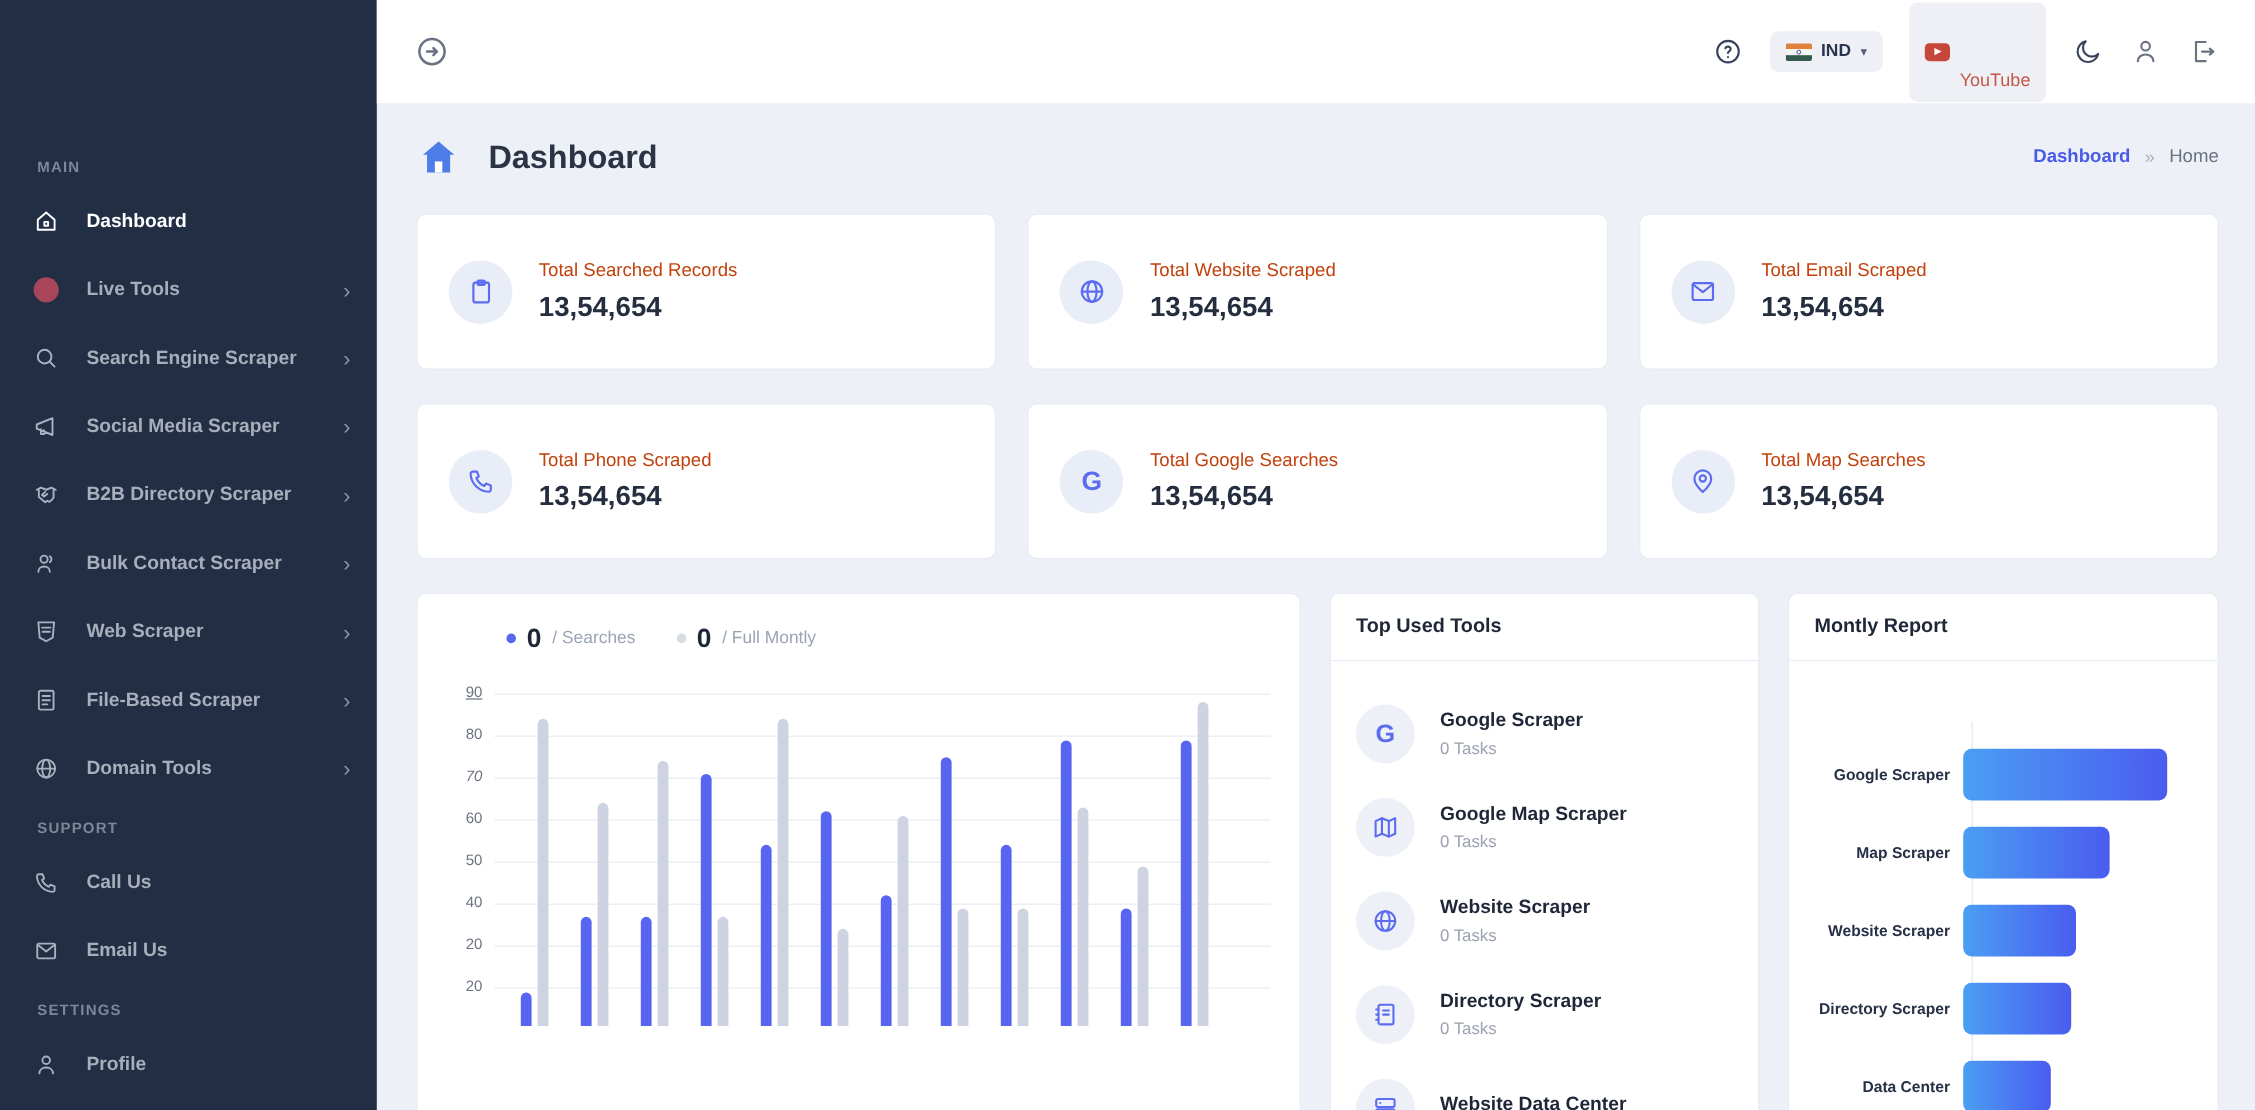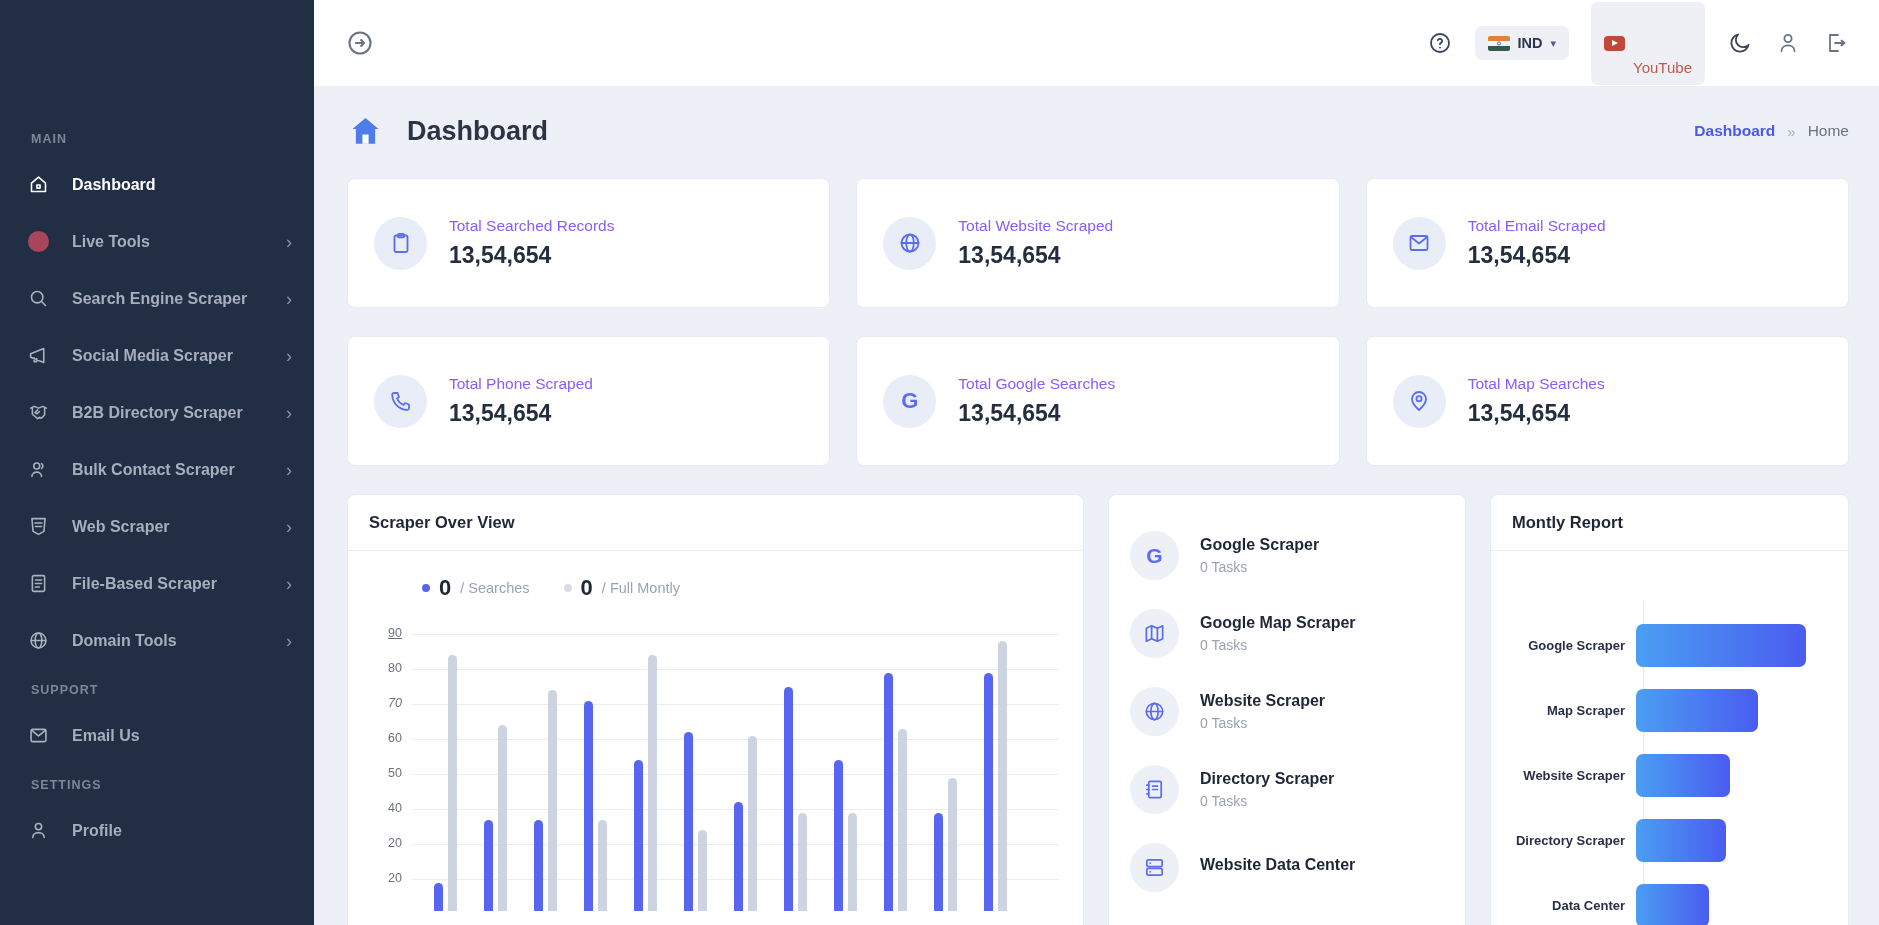--- a/index.html
+++ b/index.html
@@ -49,21 +49,21 @@
   .bc-link { color:#4a5ae8; font-weight:bold; cursor:pointer; }
   .bc-sep { color:#a7aebc; font-size:15px; }
   .bc-current { color:#6b7280; }
 
   
   .stats { display:grid; grid-template-columns:repeat(3,1fr); gap:28px 26px; margin-bottom:28px; }
   .stat-card { background:#fff; border:1px solid #e7ebf2; border-radius:8px; height:130px; display:flex; align-items:center; padding:0 26px; }
   .stat-ico { width:53px; height:53px; border-radius:50%; background:#e9edf8; display:flex; align-items:center; justify-content:center; color:#5b6cf0; margin-right:22px; flex:none; }
   .stat-ico svg { width:24px; height:24px; }
   .stat-ico .gletter { font-size:22px; font-weight:600; color:#5b6cf0; }
-  .stat-label { font-size:15.5px; color:#8b5cf6; margin-bottom:7px; }
+  .stat-label { font-size:15.5px; color:#c2410c; margin-bottom:7px; }
   .stat-value { font-size:23px; font-weight:bold; color:#252e3f; }
 
   
   .bottom { display:grid; grid-template-columns:737px 358px 1fr; gap:24px; }
   .panel { background:#fff; border:1px solid #e7ebf2; border-radius:8px 8px 0 0; height:560px; overflow:hidden; }
   .panel-head { padding:18px 21px; border-bottom:1px solid #e9edf3; }
   .panel-title { font-size:16.5px; font-weight:bold; color:#1f2637; }
 
   
   .legend-row { display:flex; align-items:center; gap:34px; padding:24px 0 2px 74px; }
@@ -179,20 +179,28 @@
           <svg viewBox="0 0 24 24" fill="none" stroke="currentColor" stroke-width="1.8" stroke-linecap="round" stroke-linejoin="round">
             <circle cx="12" cy="12" r="8.5"></circle>
             <ellipse cx="12" cy="12" rx="3.8" ry="8.5"></ellipse>
             <path d="M3.5 12h17"></path>
           </svg>
         </span>
         <span class="s-label">Domain Tools</span>
         <span class="s-chev">›</span>
       </div>
       <div class="side-group-label">SUPPORT</div>
+      <div class="side-item">
+        <span class="s-ico">
+          <svg viewBox="0 0 24 24" fill="none" stroke="currentColor" stroke-width="1.8" stroke-linecap="round" stroke-linejoin="round">
+            <path d="M5 4h3.5l1.5 4-2 1.5a12 12 0 0 0 6.5 6.5L16 14l4 1.5V19a1.8 1.8 0 0 1-2 1.8A15.5 15.5 0 0 1 3.2 6 1.8 1.8 0 0 1 5 4Z"></path>
+          </svg>
+        </span>
+        <span class="s-label">Call Us</span>
+      </div>
       <div class="side-item">
         <span class="s-ico">
           <svg viewBox="0 0 24 24" fill="none" stroke="currentColor" stroke-width="1.8" stroke-linecap="round" stroke-linejoin="round">
             <rect x="3.5" y="5" width="17" height="14" rx="1.5"></rect>
             <path d="m4.5 6.5 7.5 6 7.5-6"></path>
           </svg>
         </span>
         <span class="s-label">Email Us</span>
       </div>
       <div class="side-group-label">SETTINGS</div>
@@ -339,23 +347,20 @@
             <span>
               <div class="stat-label">Total Map Searches</div>
               <div class="stat-value">13,54,654</div>
             </span>
           </div>
         </div>
 
       <div class="bottom">
 
         <section class="panel">
-          <div class="panel-head">
-            <span class="panel-title">Scraper Over View</span>
-          </div>
           <div class="legend-row" id="ovLegend">
               <div class="legend-item">
                 <span class="legend-dot" style="border-color:#5865f1"></span>
                 <span class="legend-num">0</span>
                 <span class="legend-lab">/ Searches</span>
               </div>
               <div class="legend-item">
                 <span class="legend-dot" style="border-color:#d8dce5"></span>
                 <span class="legend-num">0</span>
                 <span class="legend-lab">/ Full Montly</span>
@@ -399,20 +404,23 @@
               <div class="bar" style="left: 512px; top: 61.5px; height: 258.5px; background: rgb(88, 101, 241);"></div>
               <div class="bar" style="left: 526px; top: 117.5px; height: 202.5px; background: rgb(205, 211, 224);"></div>
               <div class="bar" style="left: 562px; top: 201.5px; height: 118.5px; background: rgb(88, 101, 241);"></div>
               <div class="bar" style="left: 576px; top: 166.5px; height: 153.5px; background: rgb(205, 211, 224);"></div>
               <div class="bar" style="left: 612px; top: 61.5px; height: 258.5px; background: rgb(88, 101, 241);"></div>
               <div class="bar" style="left: 626px; top: 30px; height: 290px; background: rgb(205, 211, 224);"></div>
             </div>
         </section>
 
         <section class="panel">
+          <div class="panel-head">
+            <span class="panel-title">Top Used Tools</span>
+          </div>
           <div class="tools-body" id="toolsList">
               <div class="tool-item">
                 <span class="tool-ico">
                   <span class="gletter">G</span>
                 </span>
                 <span>
                   <div class="tool-name">Google Scraper</div>
                   <div class="tool-tasks">0 Tasks</div>
                 </span>
               </div>

